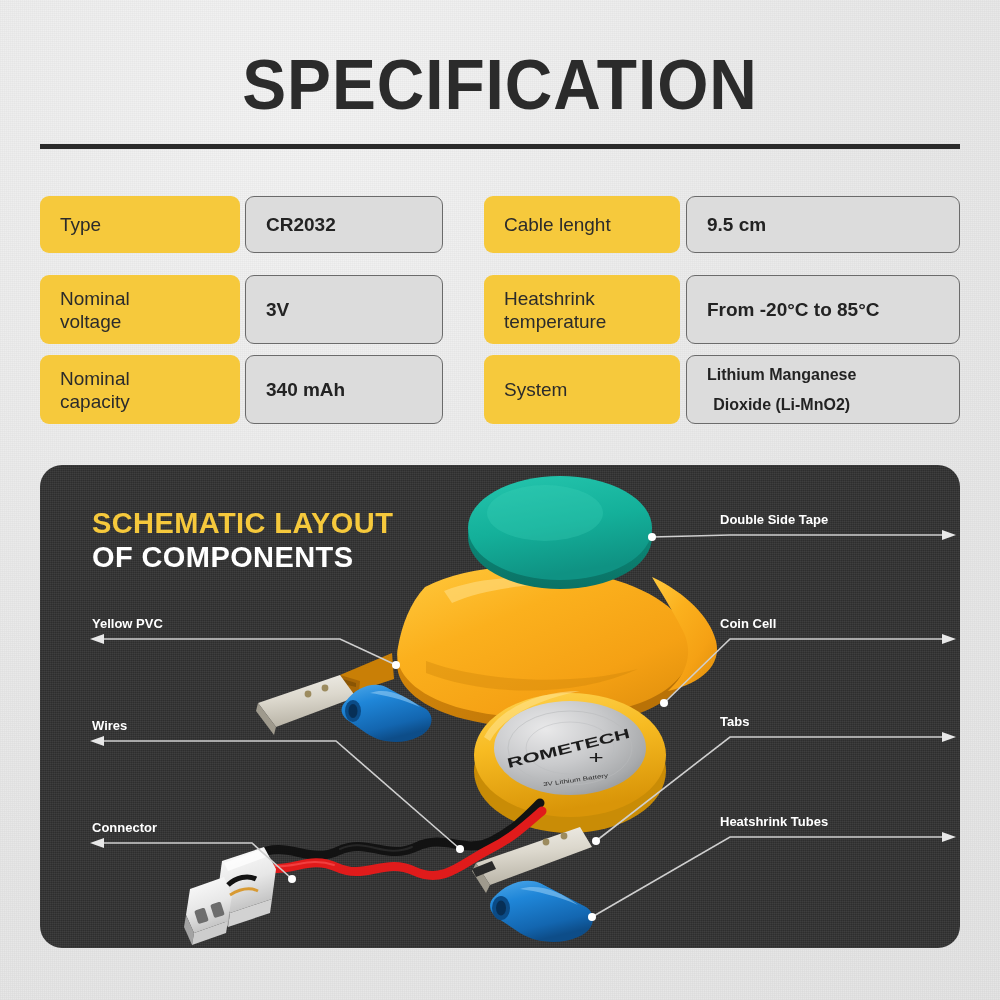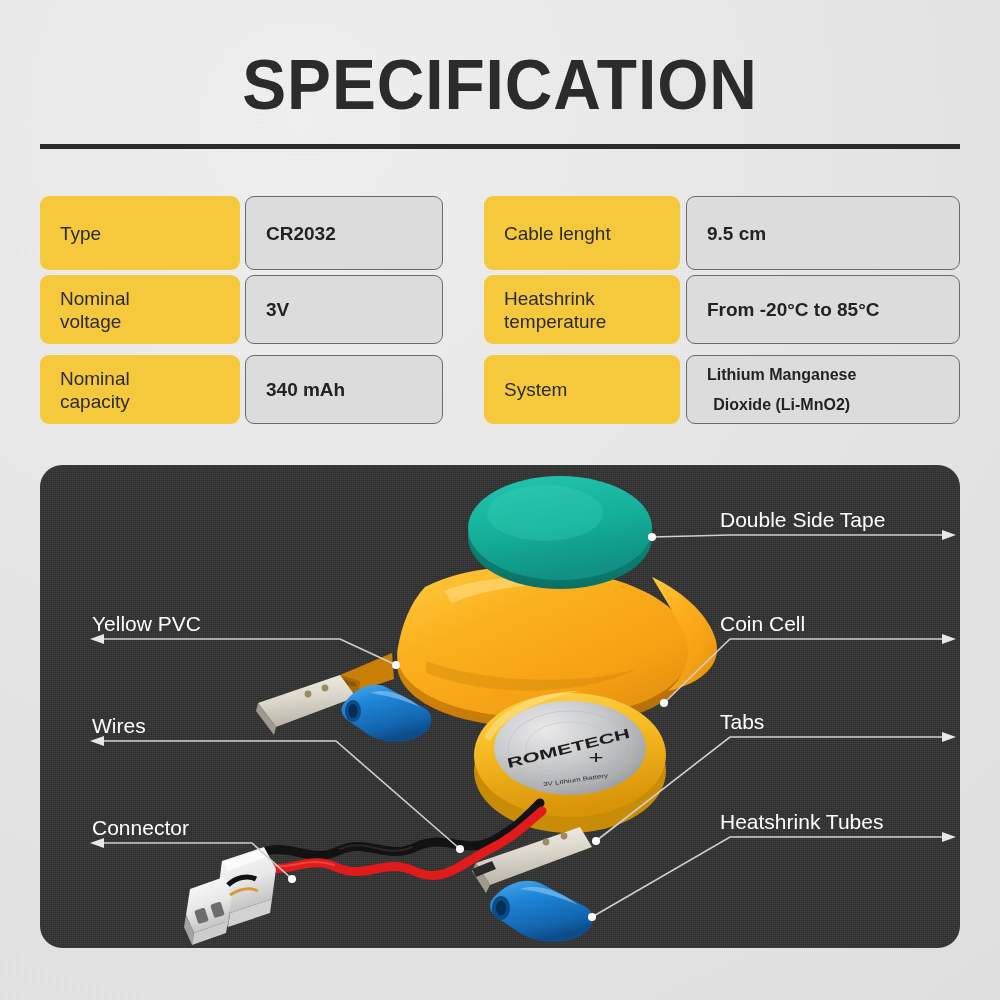--- a/index.html
+++ b/index.html
@@ -63,21 +63,21 @@
     line-height:23px;
     font-weight:bold;
     text-align:center;
   }
   
   .col-l .spec-key { left:40px;  width:200px; }
   .col-l .spec-val { left:245px; width:198px; }
   .col-r .spec-key { left:484px; width:196px; }
   .col-r .spec-val { left:686px; width:274px; }
 
-  .row0 .spec-cell { top:0px;  height:74px; }
+  .row0 .spec-cell { top:0px;  height:57px; }
   .row1 .spec-cell { top:79px; height:69px; }
   .row2 .spec-cell { top:159px;height:69px; }
 
   
   #schematic {
     position:absolute; left:40px; top:465px; width:920px; height:483px;
     border-radius:22px;
     background:
       repeating-linear-gradient(0deg, rgba(255,255,255,.035) 0 1px, rgba(0,0,0,.05) 1px 2px),
       repeating-linear-gradient(90deg, rgba(255,255,255,.03) 0 1px, rgba(0,0,0,.045) 1px 2px),
@@ -92,23 +92,23 @@
   }
   #panel-heading .l2 {
     font-size:29px; line-height:34px; font-weight:bold;
     letter-spacing:.4px; color:#ffffff;
   }
 
   
   .callout {
     position:absolute;
     color:#ffffff;
-    font-size:21px;
+    font-size:13px;
     line-height:22px;
-    font-weight:normal;
+    font-weight:bold;
     white-space:nowrap;
   }
   .callout.left  { text-align:left; }
   .callout.right { text-align:left; }
 
   
   #leaders, #parts { position:absolute; inset:0; }
 </style>
 </head>
 <body>
@@ -146,20 +146,24 @@
   </div>
   <div class="col-r row2">
     <div class="spec-cell spec-key">System</div>
     <div class="spec-cell spec-val" style="white-space:pre-line;font-size:16px;line-height:30px">Lithium Manganese
 Dioxide (Li-MnO2)</div>
   </div>
 </div>
 
 <div id="schematic">
 
+  <div id="panel-heading">
+    <div class="l1">SCHEMATIC LAYOUT</div>
+    <div class="l2">OF COMPONENTS</div>
+  </div>
 
   <svg id="parts" viewBox="0 0 920 483">
     <defs>
       <linearGradient id="gTeal" x1="0" y1="0" x2="0.3" y2="1">
         <stop offset="0" stop-color="#25c6ae"></stop>
         <stop offset="0.55" stop-color="#14b09a"></stop>
         <stop offset="1" stop-color="#0f9283"></stop>
       </linearGradient>
       <linearGradient id="gTealEdge" x1="0" y1="0" x2="0" y2="1">
         <stop offset="0" stop-color="#0e9b88"></stop>

